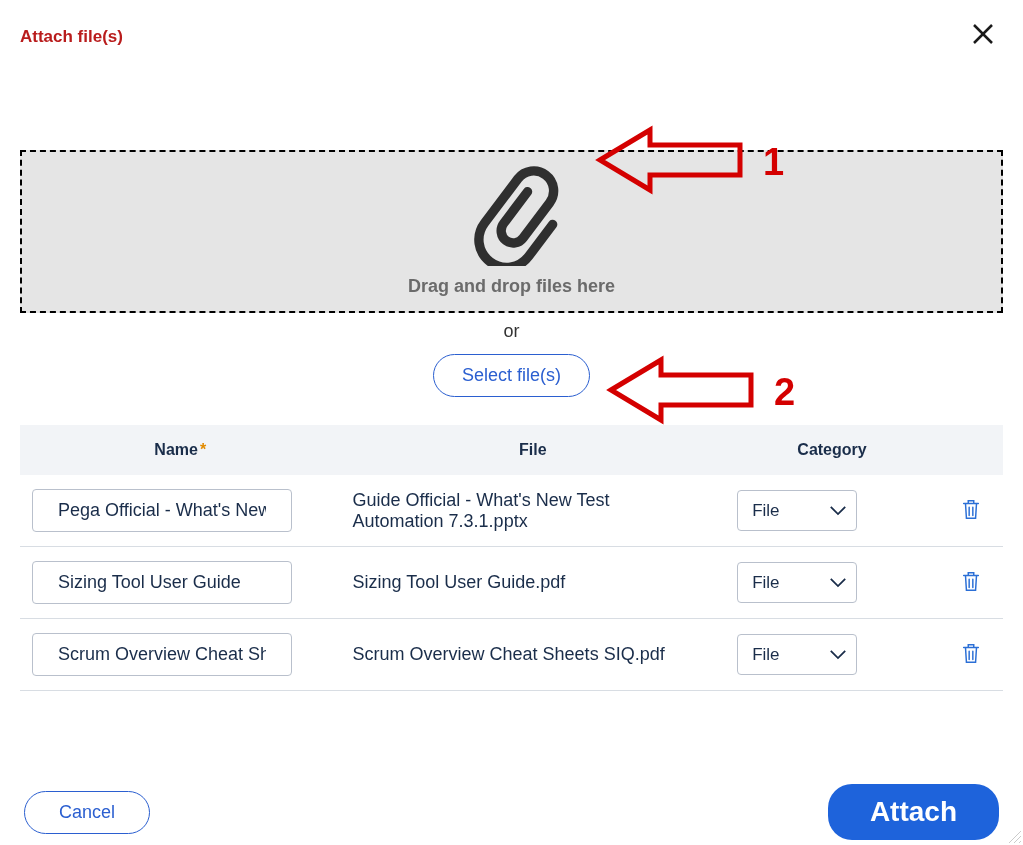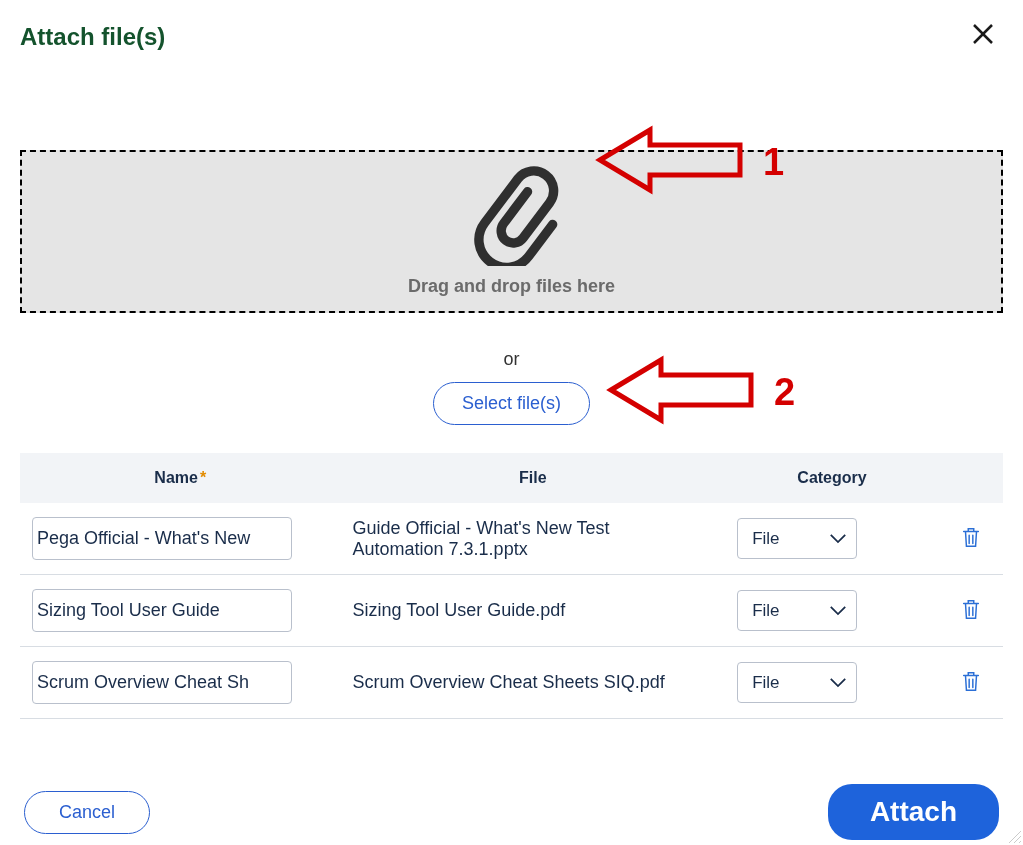--- a/index.html
+++ b/index.html
@@ -22,23 +22,23 @@
       display: flex;
       flex-direction: column;
     }
     .modal-header {
       padding: 18px 20px 0 20px;
       display: flex;
       justify-content: space-between;
       align-items: center;
     }
     .modal-title {
-      font-size: 24px;
+      font-size: 17px;
       font-weight: 700;
-      color: #14532d;
+      color: #b91c1c;
     }
     .close-btn {
       cursor: pointer;
       font-size: 28px;
       line-height: 1;
       color: #1a1a1a;
       user-select: none;
       padding: 4px 8px;
     }
     .scroll-area {
@@ -76,21 +76,21 @@
     }
     .drop-text {
       color: #6b6b6b;
       font-weight: 600;
       font-size: 18px;
     }
     .or-text {
       text-align: center;
       color: #333;
       font-size: 18px;
-      margin-top: 36px;
+      margin-top: 8px;
       margin-bottom: 12px;
     }
     .select-btn-wrap {
       position: relative;
       text-align: center;
     }
     .select-btn {
       border: 1px solid #2b5fd0;
       background: #fff;
       color: #2b5fd0;
@@ -145,21 +145,21 @@
     }
     .files-table tbody td {
       padding: 14px 12px;
       border-bottom: 1px solid #d8dde3;
       vertical-align: middle;
       font-size: 18px;
       color: #1a2d4a;
     }
     .name-input {
       width: 260px;
-      padding: 10px 4px;
+      padding: 10px 25px;
       font-size: 18px;
       border: 1px solid #b9c0cc;
       border-radius: 4px;
       color: #1a2d4a;
       background: #fff;
       overflow: hidden;
       white-space: nowrap;
       text-overflow: clip;
     }
     .file-label {

